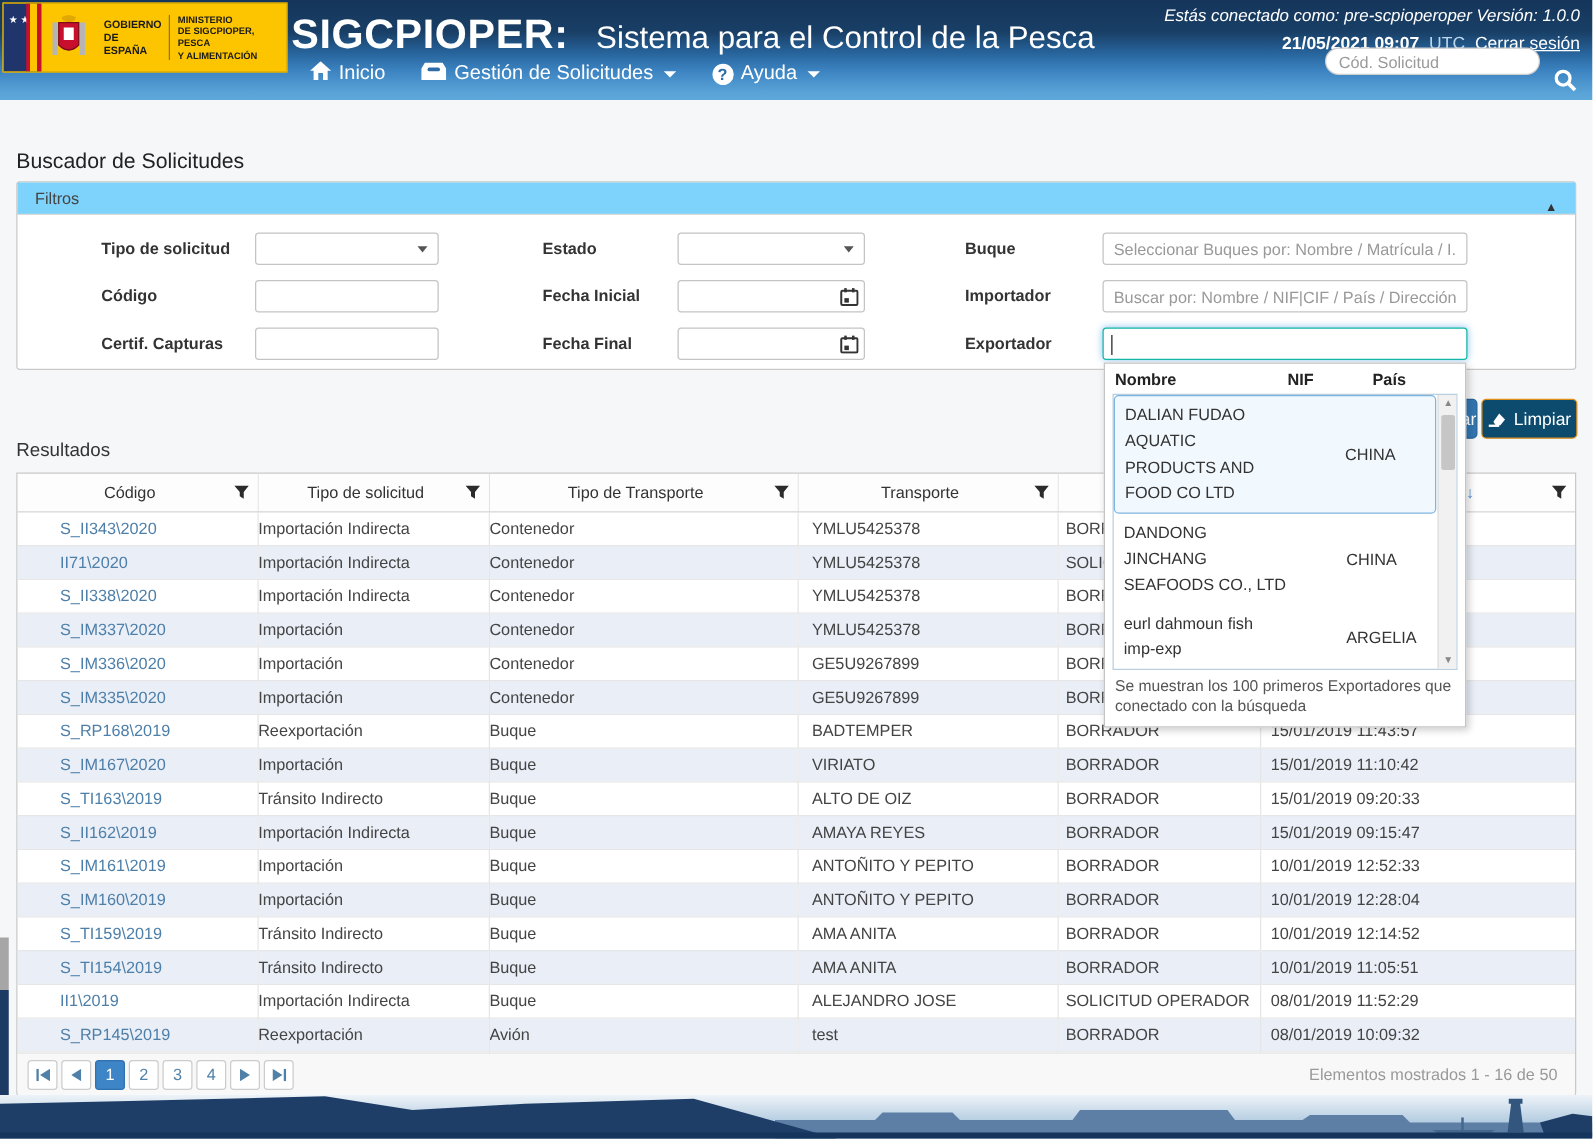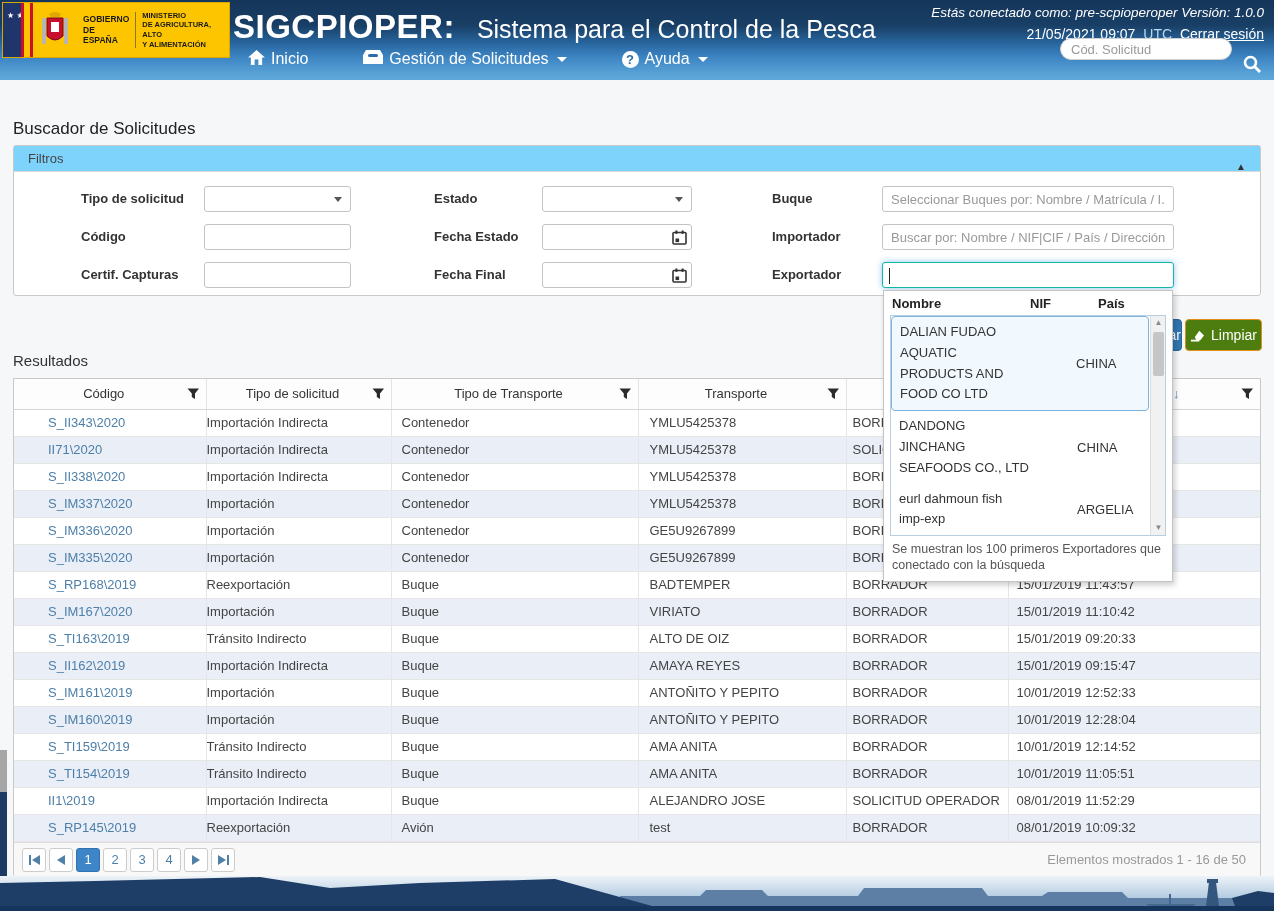--- a/index.html
+++ b/index.html
@@ -26,24 +26,24 @@
   .logo-texts { flex:1; display:flex; align-items:center; }
   .logo-block { padding:2px 6px; }
   .logo-block.first { border-right:1px solid #8a7a1e; }
   .logo-gob { font-size:8.5px; font-weight:bold; color:#1a1a1a; line-height:1.25; white-space:pre-line; }
   .logo-min { font-size:7.5px; font-weight:bold; color:#1a1a1a; line-height:1.3; white-space:pre-line; }
   .app-title-wrap { position:absolute; left:233px; top:8px; display:flex; align-items:baseline; gap:10px; color:#fff; }
   .app-title { font-size:33px; font-weight:bold; letter-spacing:0.5px; }
   .app-subtitle { font-size:25px;margin-left:12px; }
   .conn-line { position:absolute; top:5px; right:10px; color:#fff; font-style:italic; font-size:13.5px; }
   .date-line { position:absolute; top:26px; right:10px; color:#fff; font-size:14px; }
-  .date-line .dt { font-weight:normal; }
+  .date-line .dt { font-weight:bold; }
   .date-line .utc { color:#bcd8ef; margin:0 4px; }
   .date-line .logout { text-decoration:underline; cursor:pointer; }
-  .nav { position:absolute; left:248px; top:45px; display:flex; gap:55px; align-items:center; height:28px; }
+  .nav { position:absolute; left:248px; top:45px; display:flex; gap:29px; align-items:center; height:28px; }
   .nav-item { display:flex; align-items:center; gap:6px; color:#fff; font-size:16px; cursor:pointer; }
   .nav-caret { width:0; height:0; border-left:5px solid transparent; border-right:5px solid transparent; border-top:5px solid #fff; margin-left:2px; }
   .help-circle { width:17px; height:17px; border-radius:50%; background:#fff; color:#2d6ca8; font-weight:bold; font-size:13px; text-align:center; line-height:17px; }
   .hdr-search { position:absolute; top:38px; right:42px; width:172px; height:22px; background:#fff; border-radius:11px; border:1px solid #cfcfcf; padding:0 10px; display:flex; align-items:center; }
   .hdr-search input { border:none; outline:none; width:100%; font-size:13px; font-family:inherit; background:transparent; }
   .hdr-search input::placeholder { color:#9a9a9a; }
   .hdr-mag { position:absolute; top:54px; right:12px; cursor:pointer; }
   
   .page-title { position:absolute; left:13px; top:119px; font-size:17px; color:#222; }
   .filters-panel { position:absolute; left:13px; top:145px; width:1248px; height:151px; background:#fff; border:1px solid #c9c9c9; border-radius:3px; }
@@ -58,21 +58,21 @@
   .w147 { width:147px; } .w150 { width:150px; } .w292 { width:292px; }
   .select-caret { position:absolute; right:8px; top:10px; width:0; height:0; border-left:4px solid transparent; border-right:4px solid transparent; border-top:5px solid #555; }
   .date-icon { position:absolute; right:4px; top:5px; }
   .f-field input { width:100%; height:100%; border:none; outline:none; font-size:13px; font-family:inherit; padding:0 8px; background:transparent; }
   .f-field input::placeholder { color:#999; }
   .focused { border:1px solid #14b8a6; box-shadow:0 0 6px rgba(102,175,233,.7); }
   .caret-bar { position:absolute; left:6px; top:5px; width:1px; height:16px; background:#222; }
   
   .btn { position:absolute; height:32px; border-radius:4px; font-size:14px; color:#fff; display:flex; align-items:center; justify-content:center; gap:6px; cursor:pointer; border:1px solid transparent; }
   .btn-buscar { top:319px; left:1120px; width:62px; background:#3276b1; border-color:#2a6496; z-index:10; }
-  .btn-limpiar { top:319px; left:1185px; width:77px; background:#4d7c0f; border-color:#e0901a; z-index:10; }
+  .btn-limpiar { top:319px; left:1185px; width:77px; background:#0c4a6e; border-color:#e0901a; z-index:10; }
   
   .exp-dd { position:absolute; left:0; top:27px; width:290px; background:#fff; border:1px solid #c4c4c4; box-shadow:2px 3px 6px rgba(0,0,0,.2); z-index:100; font-size:13px; }
   .exp-dd-head { display:flex; padding:5px 8px 4px 8px; font-weight:bold; color:#222; }
   .exp-dd-head .c-name { flex:1; } .exp-dd-head .c-nif { width:68px; } .exp-dd-head .c-pais { width:66px; }
   .exp-list { position:relative; margin:0 6px; border:1px solid #b9cfdf; min-height:148px; padding-right:16px; }
   .exp-item { display:flex; align-items:center; padding:3px 2px; cursor:pointer; }
   .exp-item .o-name { flex:1; padding:2px 6px; color:#333; line-height:1.6; }
   .exp-item .o-nif { width:40px; color:#333; }
   .exp-item .o-pais { width:70px; color:#333; }
   .exp-item.selected { border:1px solid #7db4e0; border-radius:4px; background:#f2f9fe; }
@@ -85,21 +85,21 @@
   .results-title { position:absolute; left:13px; top:352px; font-size:15px; color:#333; }
   .results-panel { position:absolute; left:13px; top:378px; width:1248px; background:#fff; border:1px solid #c9c9c9; border-radius:0 0 4px 4px; }
   table { border-collapse:collapse; table-layout:fixed; width:1246px; font-size:13px; }
   th { height:30px; border-bottom:1px solid #d5d5d5; border-right:1px solid #e3e3e3; font-weight:normal; color:#333; position:relative; cursor:pointer; background:#fdfdfd; }
   th:last-child, td:last-child { border-right:none; }
   .th-label { display:inline-block; width:100%; text-align:center; padding:0 20px 0 8px; }
   .th-funnel { position:absolute; right:6px; top:9px; }
   .th-sort { color:#4f8bc9; font-size:13px; margin-left:4px; }
   td { height:27px; border-bottom:1px solid #e6e6e6; border-right:1px solid #e6e6e6; color:#444; white-space:nowrap; overflow:hidden; }
   tr:nth-child(even) td { background:#e9eef7; }
-  td.c1 { padding-left:34px; } td.c2 { } td.c3 { padding-left:10px; }
+  td.c1 { padding-left:34px; } td.c2 { } td.c3 { }
   td.c4 { padding-left:11px; } td.c5 { padding-left:6px; } td.c6 { padding-left:8px; }
   .code-link { color:#4d7fa9; cursor:pointer; }
   
   .pager { height:35px; background:#f8f8f8; border-top:1px solid #ddd; display:flex; align-items:center; padding:0 8px; border-radius:0 0 4px 4px; }
   .pg-btn { min-width:24px; height:24px; border:1px solid #ccc; background:#fff; border-radius:3px; margin-right:3px; display:flex; align-items:center; justify-content:center; font-size:13px; color:#4f81a8; cursor:pointer; }
   .pg-btn.num { padding:0 7px; }
   .pg-btn.active { background:#3d85c6; border-color:#3071b0; color:#fff; }
   .pager-summary { margin-left:auto; color:#999; font-size:13px; padding-right:6px; }
   
   .footer-art { position:absolute; left:0; bottom:0; width:1274px; height:35px; z-index:15; }
@@ -127,21 +127,21 @@
         <path d="M9 4 Q15 0 21 4 L19 7 H11 Z" fill="#e0a800"></path>
       </svg>
     </div>
     <div class="logo-texts">
       <div class="logo-block first">
         <div class="logo-gob">GOBIERNO
 DE ESPAÑA</div>
       </div>
       <div class="logo-block">
         <div class="logo-min">MINISTERIO
-DE AGRICULTURA, ALTO
+DE SIGCPIOPER, PESCA
 Y ALIMENTACIÓN</div>
       </div>
     </div>
   </div>
 
   <div class="app-title-wrap">
     <span class="app-title">SIGCPIOPER:</span>
     <span class="app-subtitle">Sistema para el Control de la Pesca</span>
   </div>
 
@@ -215,21 +215,21 @@
   </div>
 
   <div class="fcol fcol2">
     <div class="f-row">
       <span class="f-label">Estado</span>
       <div class="f-field w150">
           <span class="select-caret"></span>
         </div>
     </div>
     <div class="f-row">
-      <span class="f-label">Fecha Estado</span>
+      <span class="f-label">Fecha Inicial</span>
       <div class="f-field w150">
         <span class="date-icon">
           <svg width="15" height="15" viewBox="0 0 15 15">
               <rect x="1" y="2.5" width="13" height="11.5" rx="1" fill="none" stroke="#333" stroke-width="1.6"></rect>
               <rect x="3.4" y="0.5" width="2" height="3.4" fill="#333"></rect>
               <rect x="9.6" y="0.5" width="2" height="3.4" fill="#333"></rect>
               <rect x="3.5" y="8.5" width="3.6" height="3.6" fill="#333"></rect>
             </svg>
         </span>
       </div>

